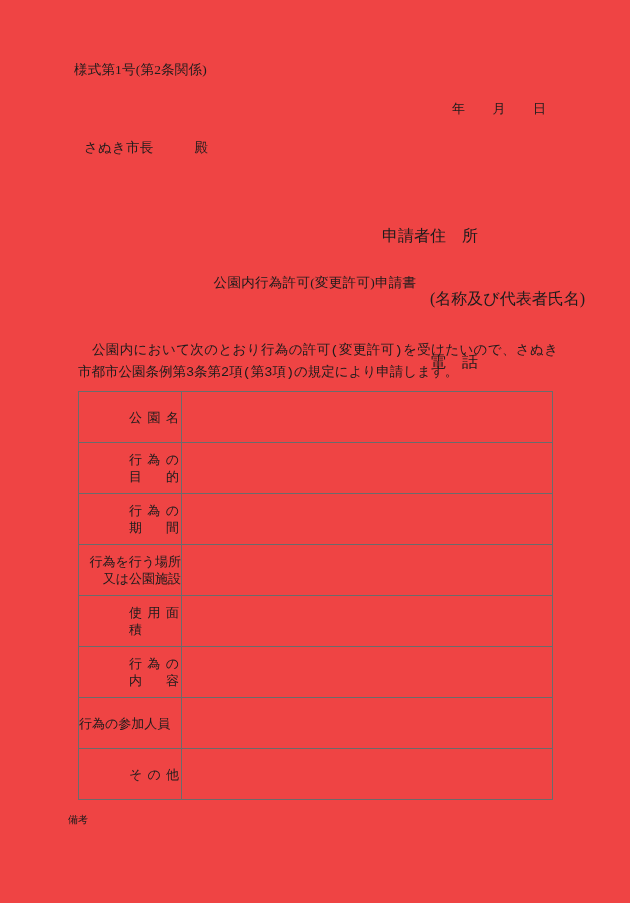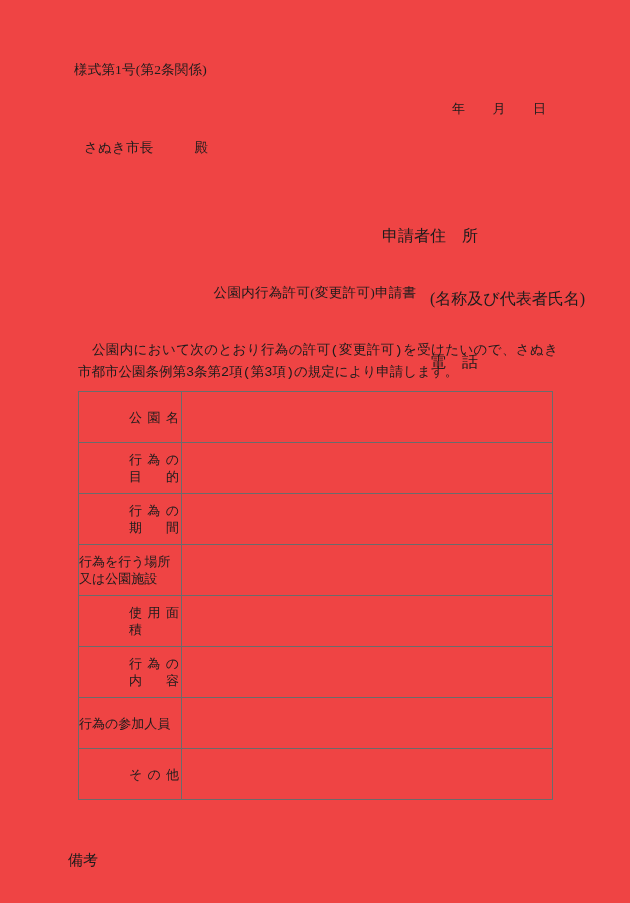--- a/index.html
+++ b/index.html
@@ -62,21 +62,21 @@
   .applicant .lead {
     display: inline-block;
     width: 48px;
   }
 
   
   .doc-title {
     position: absolute;
     left: 0;
     right: 0;
-    top: 284px;
+    top: 274px;
     text-align: center;
     font-size: 13.5px;
     letter-spacing: 0.3px;
   }
 
   
   .body-para {
     position: absolute;
     left: 78px;
     top: 340px;
@@ -119,30 +119,30 @@
     text-align-last: justify;
     padding: 0 2px;
     margin-left: 48px;
   }
   .lbl-plain {
     display: block;
     text-align: left;
   }
   .lbl-two {
     display: block;
-    text-align: left;
+    text-align: right;
     line-height: 17px;
   }
 
   
   .notes {
     position: absolute;
     left: 68px;
-    top: 850px;
-    font-size: 15px;
+    top: 809px;
+    font-size: 10px;
     line-height: 21px;
   }
   .notes .note-head {
     white-space: pre;
   }
   .notes .note-item {
     white-space: pre;
     padding-left: 14px;
   }
   .notes .note-num {

